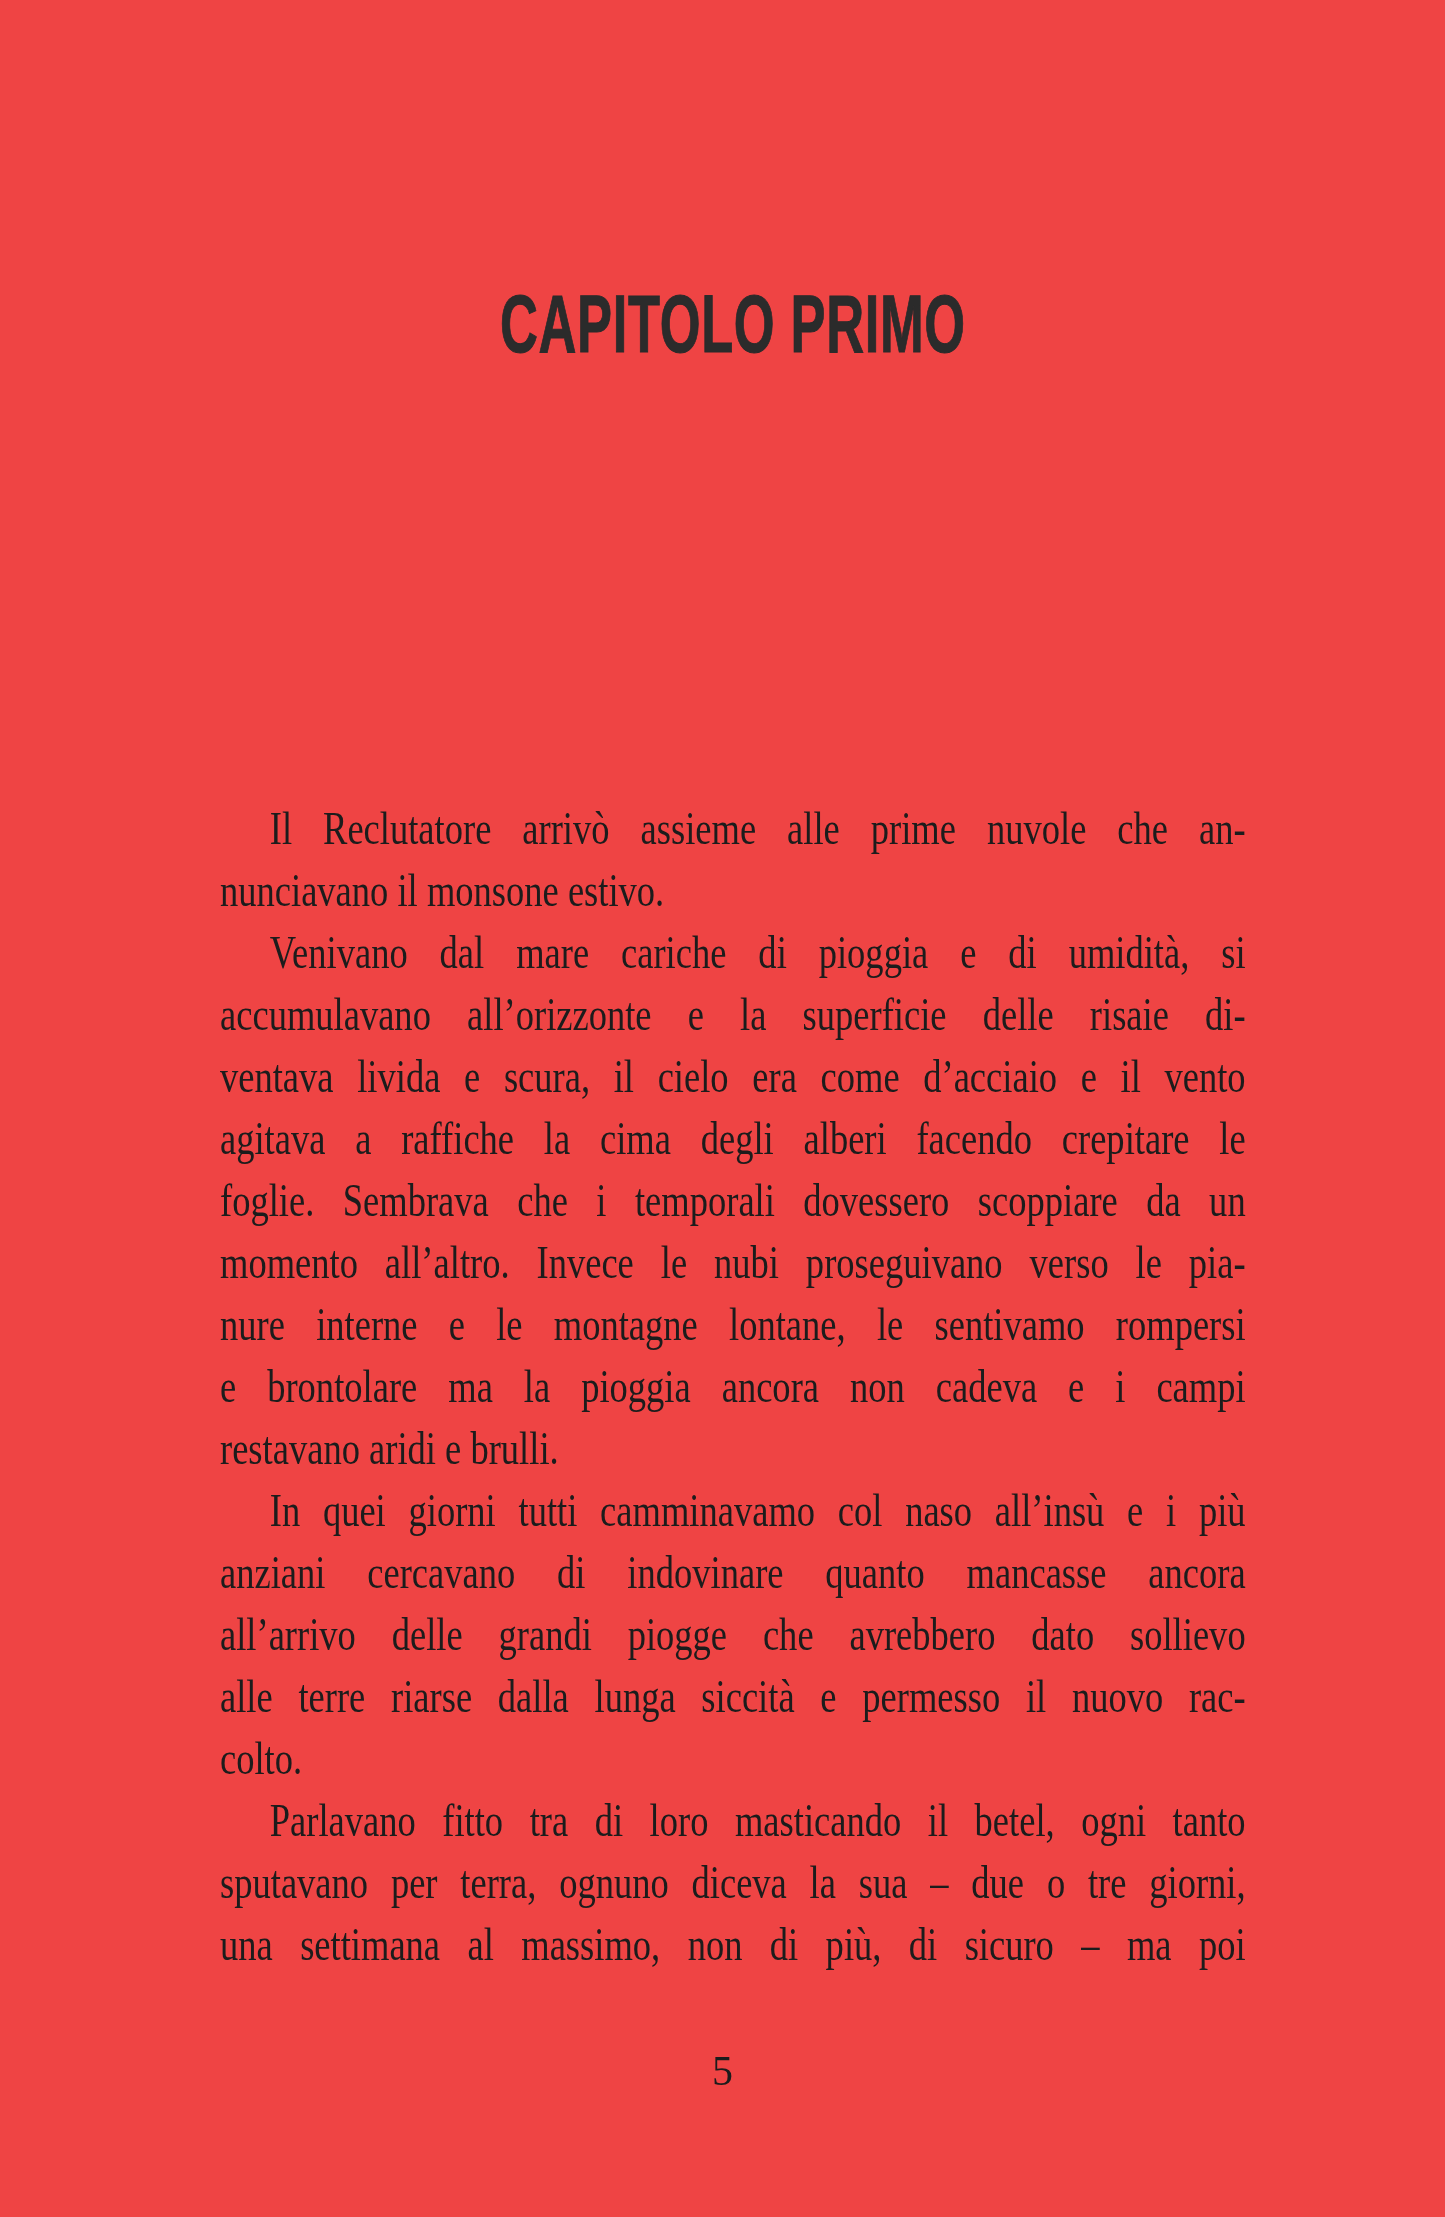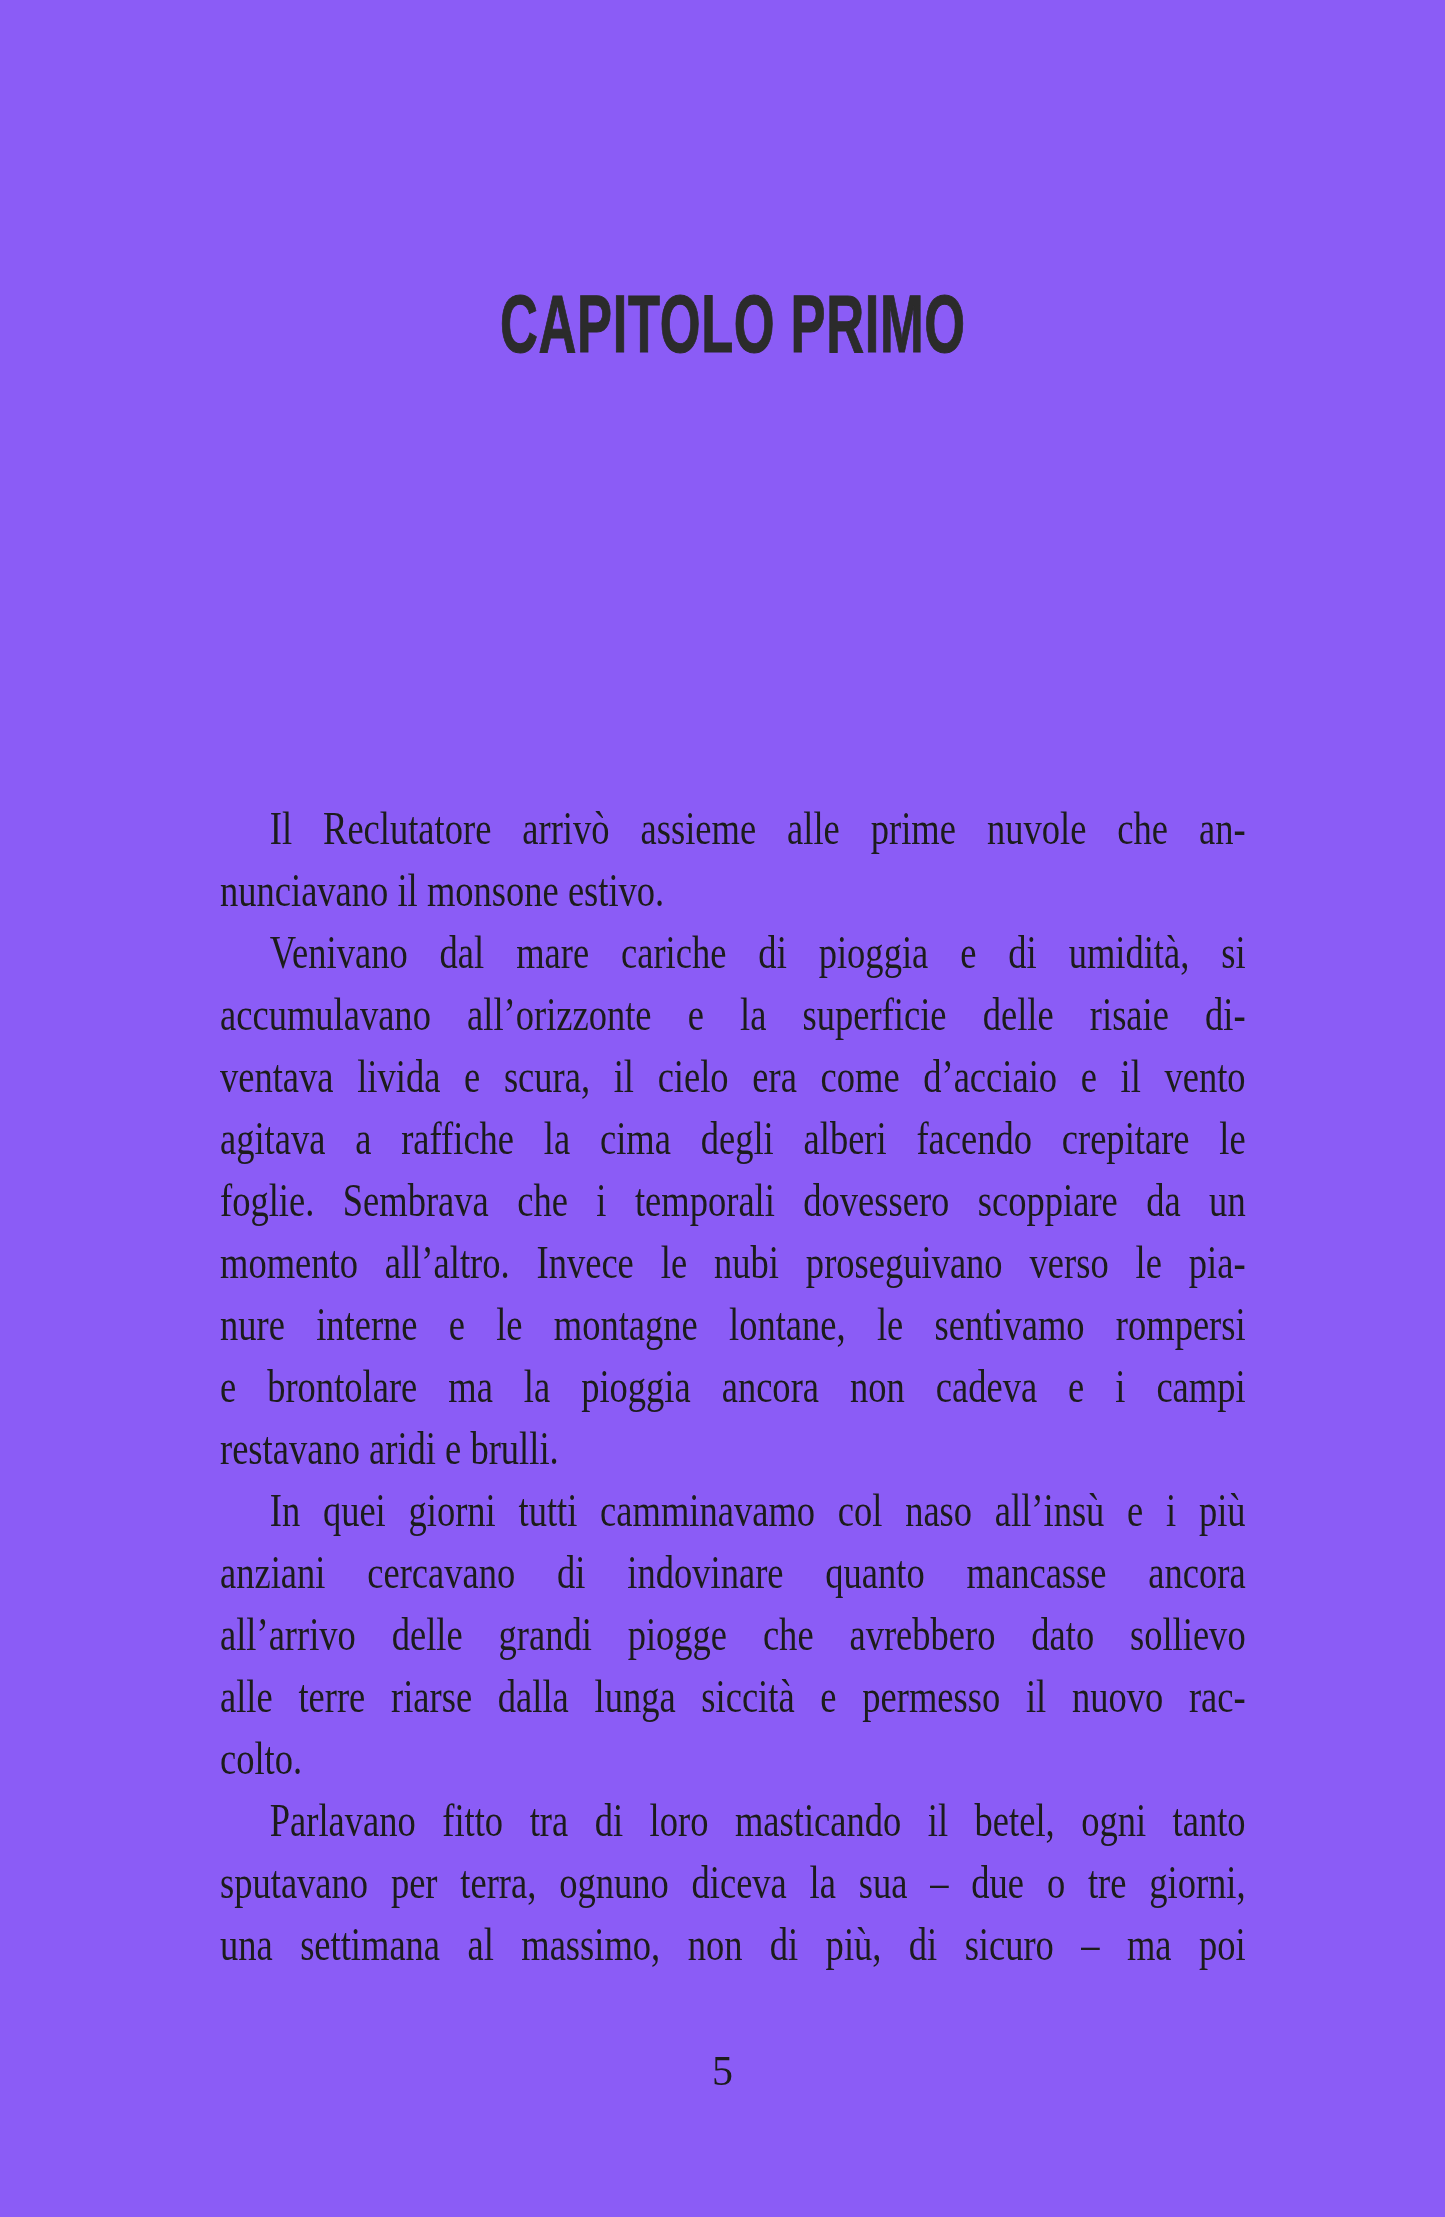--- a/index.html
+++ b/index.html
@@ -7,21 +7,21 @@
     width: 1445px;
     height: 2217px;
     background: #ffffff;
     overflow: hidden;
     font-family: "Liberation Serif", serif;
   }
   .page {
     position: relative;
     width: 1445px;
     height: 2217px;
-    background: #8b5cf6;
+    background: #ef4444;
   }
   .heading-wrap {
     position: absolute;
     left: 220px;
     top: 283px;
     width: 1026px;
     text-align: center;
   }
   .heading {
     display: inline-block;

